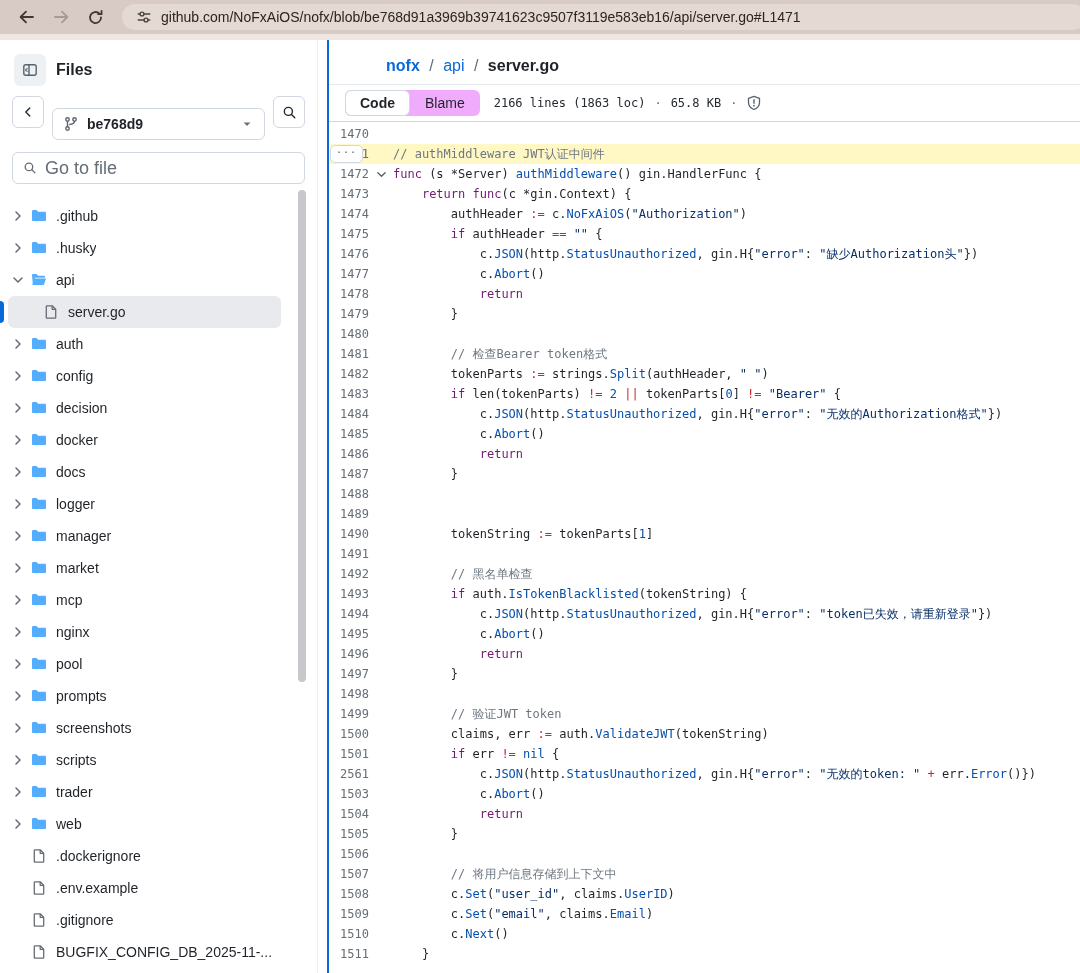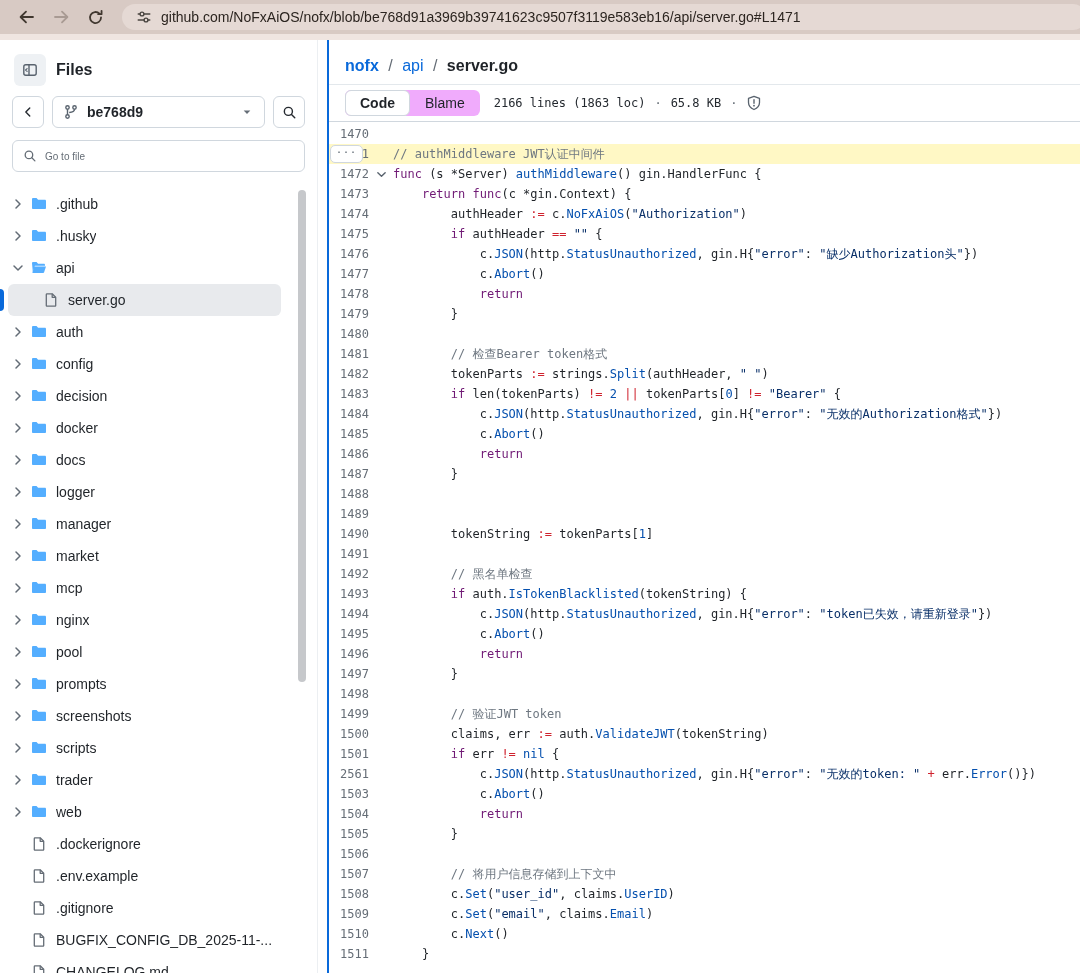--- a/index.html
+++ b/index.html
@@ -25,37 +25,37 @@
 
   
   .sb-head{display:flex;align-items:center;gap:10px;margin:14px 0 0 14px;}
   .panel-btn{width:32px;height:32px;border-radius:6px;background:#eef1f4;border:none;display:flex;
              align-items:center;justify-content:center;color:#59636e;}
   .sb-title{font-size:16px;font-weight:700;}
   .sb-row{display:flex;gap:8px;margin:10px 12px 0 12px;}
   .icon-btn{width:32px;height:32px;flex:none;border:1px solid #d0d7de;border-radius:6px;background:#fff;
             display:flex;align-items:center;justify-content:center;color:#24292f;}
   .branch-btn{flex:1;height:32px;border:1px solid #d0d7de;border-radius:6px;background:#fff;display:flex;
-              align-items:center;gap:8px;padding:0 10px;font-size:14px;box-sizing:border-box;}
+              align-items:center;gap:8px;padding:0 10px;font-size:14px;box-sizing:border-box;margin-top:12px;}
   .branch-name{flex:1;text-align:left;font-weight:700;color:#1f2328;
                overflow:hidden;white-space:nowrap;}
   .goto{margin:12px 12px 0 12px;height:32px;border:1px solid #d0d7de;border-radius:6px;display:flex;
-        align-items:center;gap:8px;padding:0 10px;color:#656d76;font-size:10px;box-sizing:border-box;}
+        align-items:center;gap:8px;padding:0 10px;color:#656d76;font-size:18px;box-sizing:border-box;}
   .tree{margin-top:16px;}
   .tree-row{height:32px;display:flex;align-items:center;margin:0 36px 0 8px;border-radius:6px;
             padding-left:4px;font-size:14px;color:#1f2328;position:relative;cursor:pointer;text-align:center;}
   .tree-row.selected{background:#e8eaed;}
   .accent{position:absolute;left:-8px;top:5px;bottom:5px;width:4px;background:#0969da;border-radius:0 4px 4px 0;}
   .chev{width:18px;flex:none;display:flex;align-items:center;color:#636c76;}
   .ticon{width:18px;flex:none;display:flex;align-items:center;justify-content:center;margin-right:8px;}
   .tlabel{white-space:nowrap;overflow:hidden;text-overflow:ellipsis;}
   .sb-scroll{position:absolute;right:11px;top:150px;width:8px;height:492px;background:#c6c8cb;border-radius:4px;}
 
   
-  .breadcrumb{padding:17px 0 9px 16px;font-size:16px;}
+  .breadcrumb{padding:17px 0 9px 16px;font-size:16px;margin-left:41px;}
   .bc-link{color:#0969da;cursor:pointer;}
   .bc-repo{font-weight:600;}
   .bc-sep{color:#656d76;padding:0 5px;}
   .bc-file{font-weight:600;color:#1f2328;}
   .file-toolbar{display:flex;align-items:center;gap:14px;padding:5px 0 5px 16px;
                 border-top:1px solid #e3e8ec;border-bottom:1px solid #d0d7de;}
   .seg{display:inline-flex;background:#f0abfc;border-radius:6px;}
   .seg-btn{padding:4px 14px;font-size:14px;border-radius:6px;border:1px solid transparent;color:#1f2328;
            background:none;font-family:inherit;}
   .seg-btn.active{background:#fff;border-color:#d0d7de;font-weight:700;}

